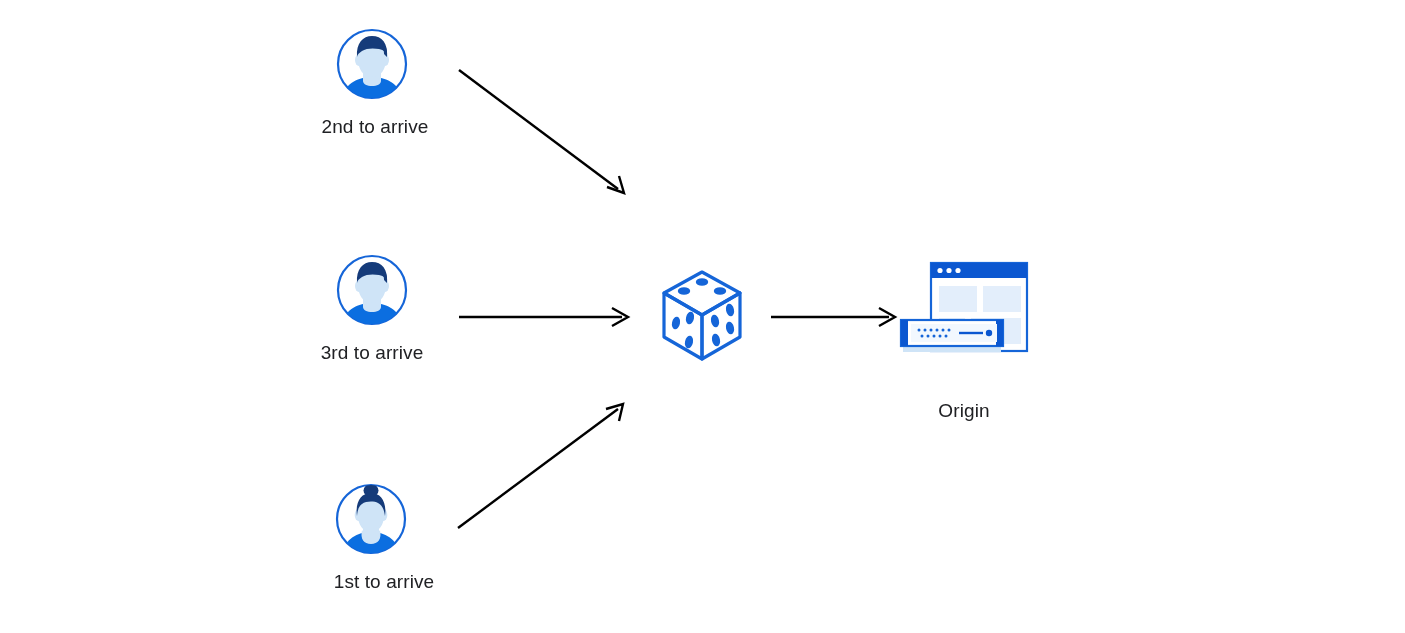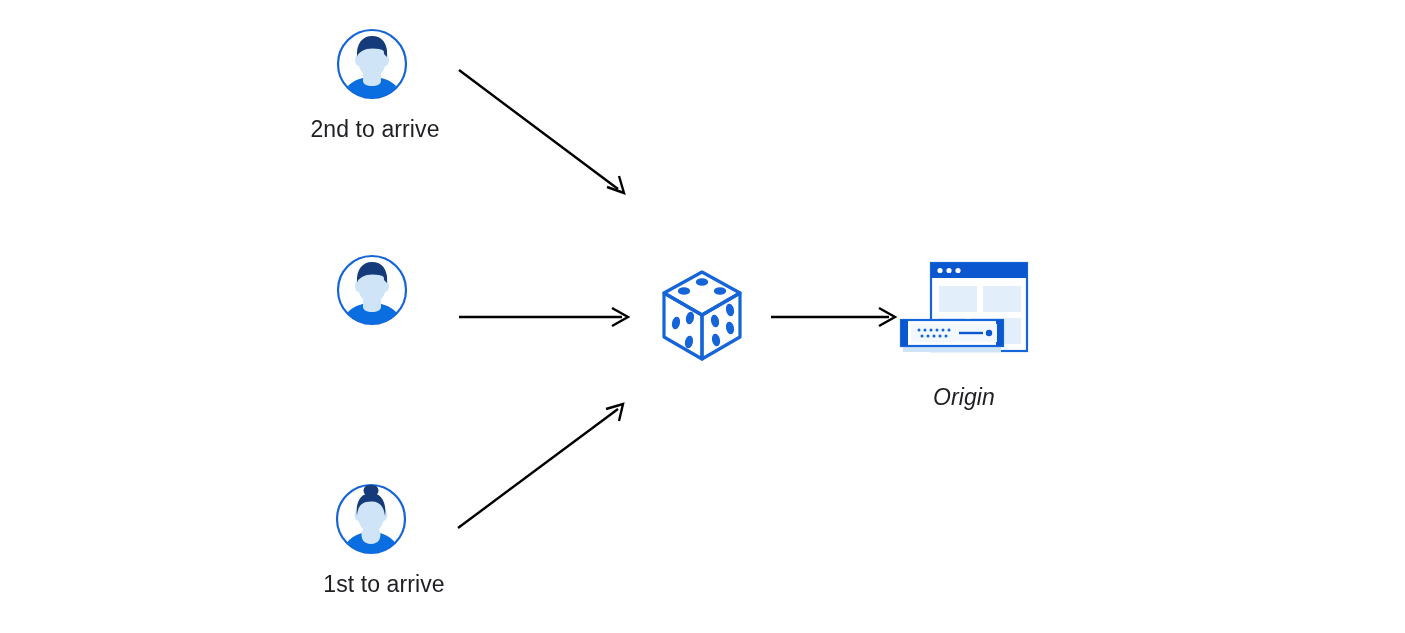--- a/index.html
+++ b/index.html
@@ -17,21 +17,21 @@
     background: #ffffff;
     overflow: hidden;
   }
   .icon-wrap {
     position: absolute;
   }
   .node-label {
     position: absolute;
     text-align: center;
     font-family: "Liberation Sans", sans-serif;
-    font-size: 23px;
+    font-size: 19px;
     color: #202124;
     white-space: nowrap;
     letter-spacing: 0.1px;
   }
   .arrow-layer {
     position: absolute;
     left: 0;
     top: 0;
     width: 1405px;
     height: 633px;
@@ -96,20 +96,21 @@
         <path d="M6 74 C9 57 22 50 37 50 C52 50 65 57 68 74 Z" fill="#0b6ee0"></path>
         <path d="M28 42 L46 42 L46 54 C46 57 42 59 37 59 C32 59 28 57 28 54 Z" fill="#cfe4f7"></path>
         <ellipse cx="24" cy="33" rx="4" ry="6" fill="#cfe4f7"></ellipse>
         <ellipse cx="50" cy="33" rx="4" ry="6" fill="#cfe4f7"></ellipse>
         <path d="M23 32 C23 18 30 12 37 12 C44 12 51 18 51 32 C51 42 46 50 37 50 C28 50 23 42 23 32 Z" fill="#cfe4f7"></path>
         <path d="M22 30 C21 16 28 9 37 9 C47 9 53 16 52 30 C52 26 49 23 44 22 C39 21 31 21 27 24 C24 26 22.5 27.5 22 30 Z" fill="#153b7a"></path>
         <path d="M44 14 C50 16 53 22 52 30 L49 27 C49 21 47 17 44 14 Z" fill="#153b7a"></path>
       </g>
     </svg>
   </div>
+  <div class="node-label" style="left:272px; top:342px; width:200px;">3rd to arrive</div>
 
   <div class="icon-wrap" style="left:334px; top:482px;">
     <svg width="74" height="74" viewBox="0 0 74 74">
       <defs>
         <clipPath id="clipC">
             <circle cx="37" cy="37" r="34"></circle>
           </clipPath>
       </defs>
       <circle cx="37" cy="37" r="34" fill="#ffffff" stroke="#1565d8" stroke-width="2.2"></circle>
       <g clip-path="url(#clipC)">
@@ -181,15 +182,15 @@
         <circle cx="29" cy="78" r="1.5"></circle>
           <circle cx="35" cy="78" r="1.5"></circle>
         <circle cx="41" cy="78" r="1.5"></circle>
           <circle cx="47" cy="78" r="1.5"></circle>
         <circle cx="53" cy="78" r="1.5"></circle>
       </g>
       <line x1="66" y1="75" x2="90" y2="75" stroke="#0b57d0" stroke-width="2.4"></line>
       <circle cx="96" cy="75" r="3.2" fill="#0b57d0"></circle>
     </svg>
   </div>
-  <div class="node-label" style="left:864px; top:384px; width:200px;font-style:italic;">Origin</div>
+  <div class="node-label" style="left:864px; top:400px; width:200px;">Origin</div>
 
 </div>
 
 </body></html>

